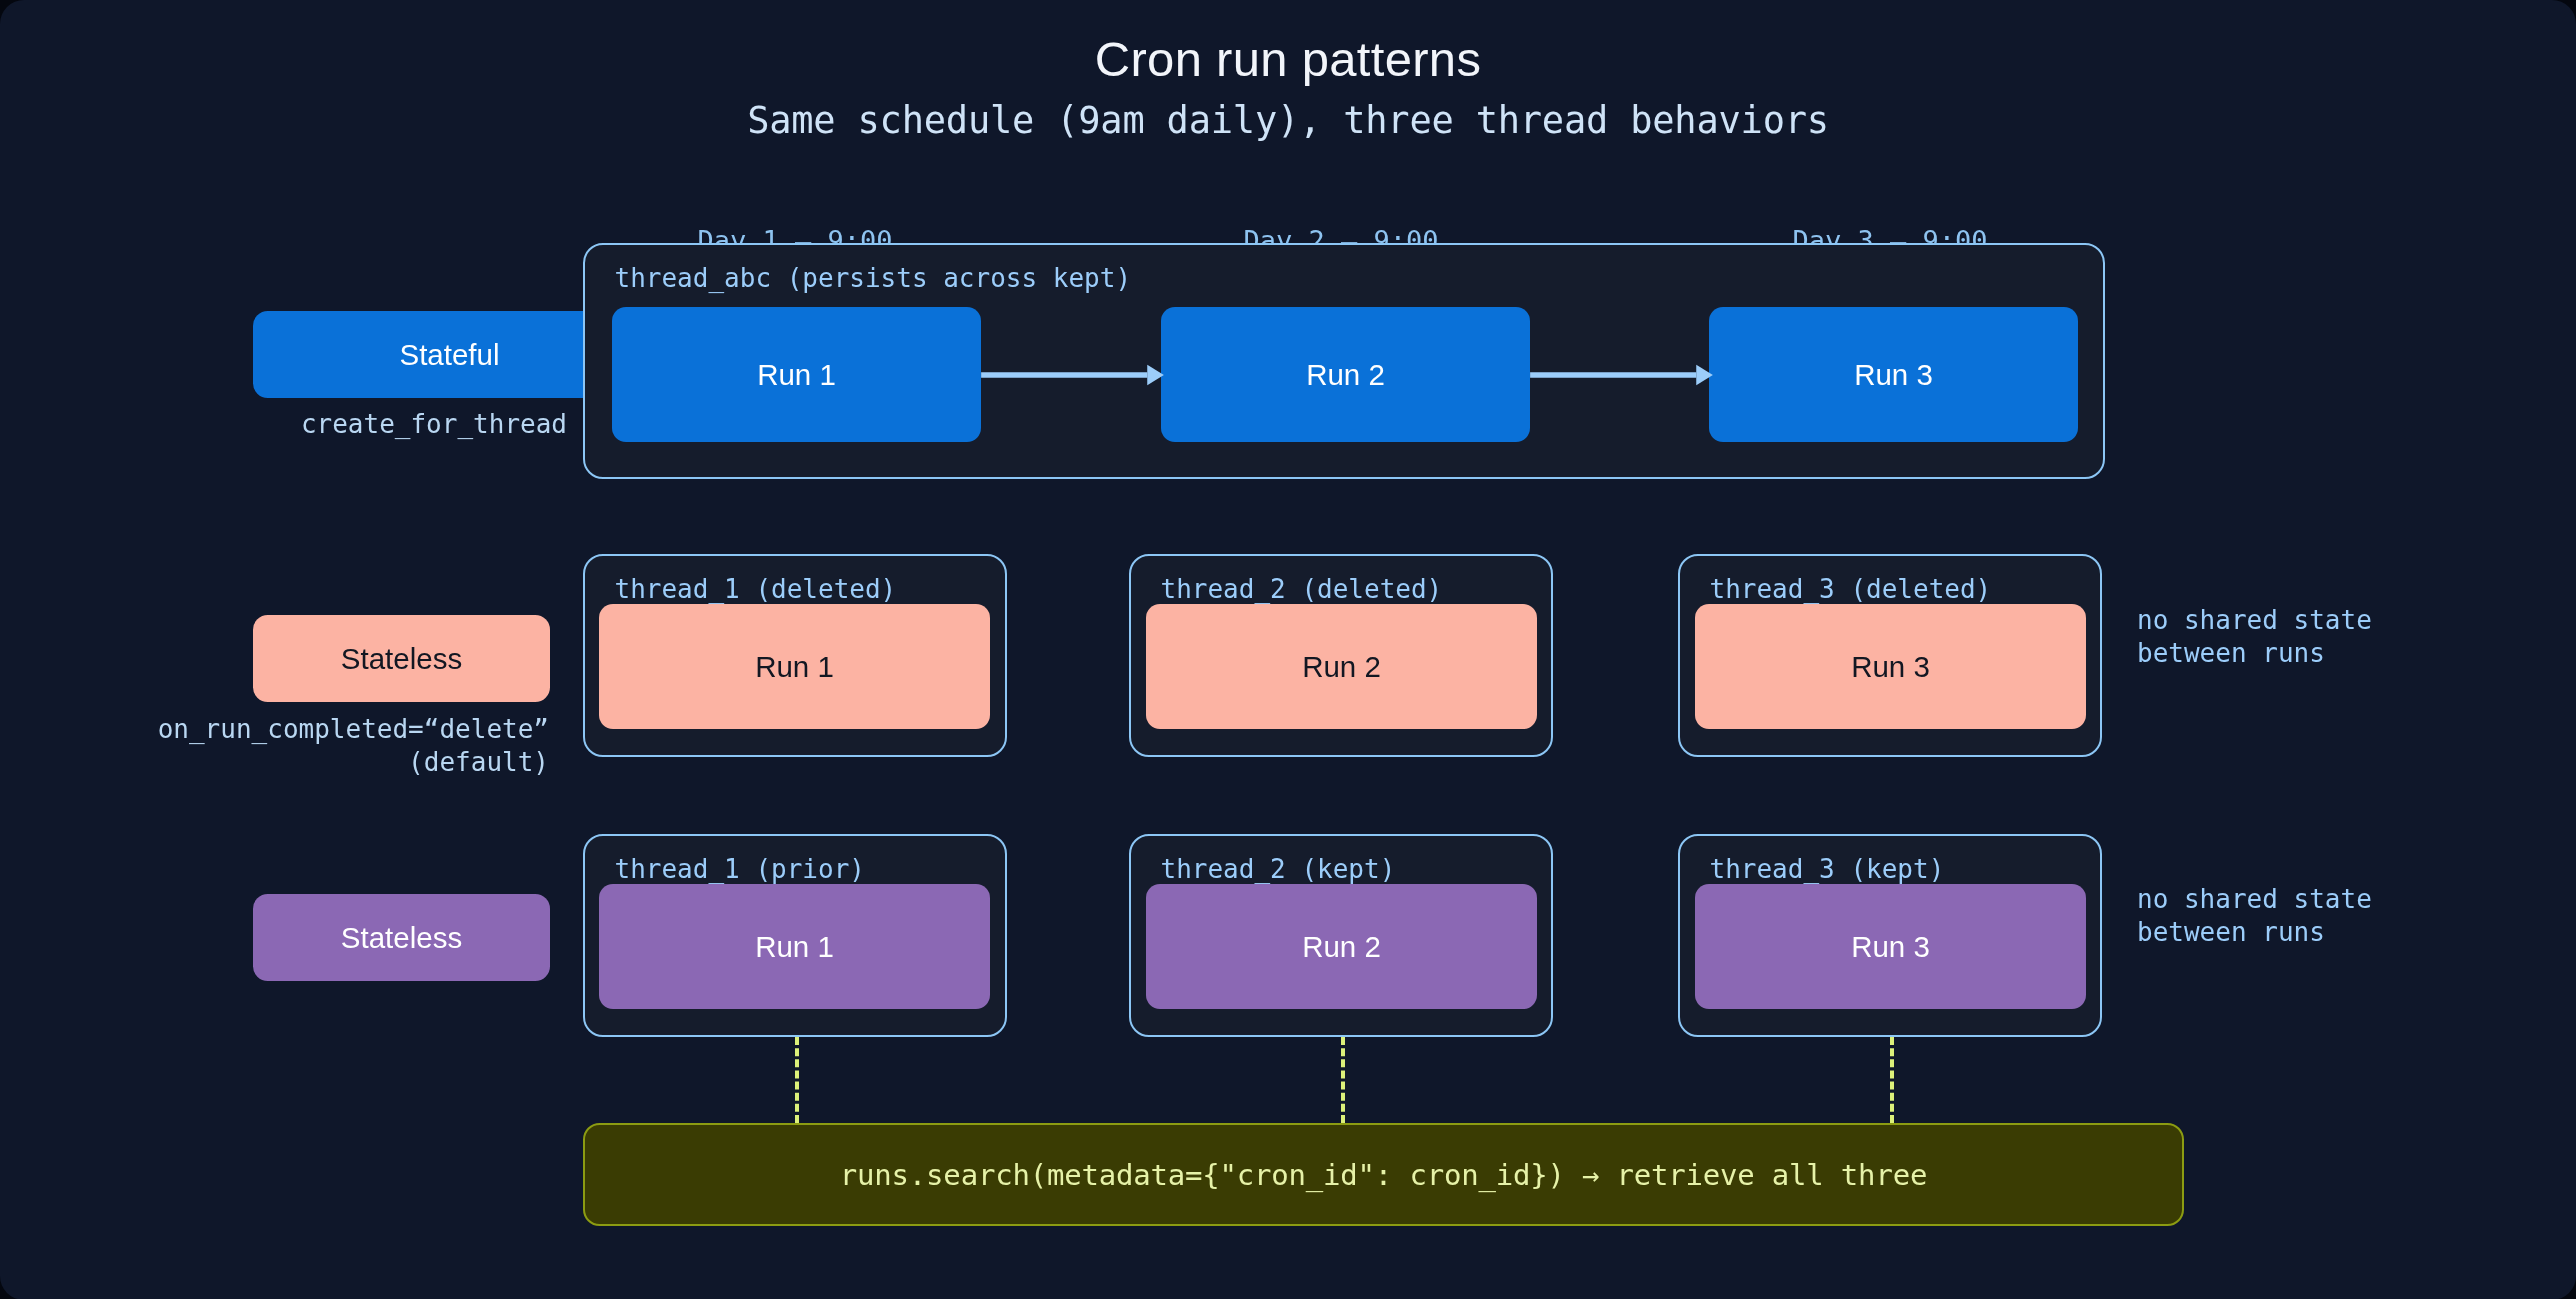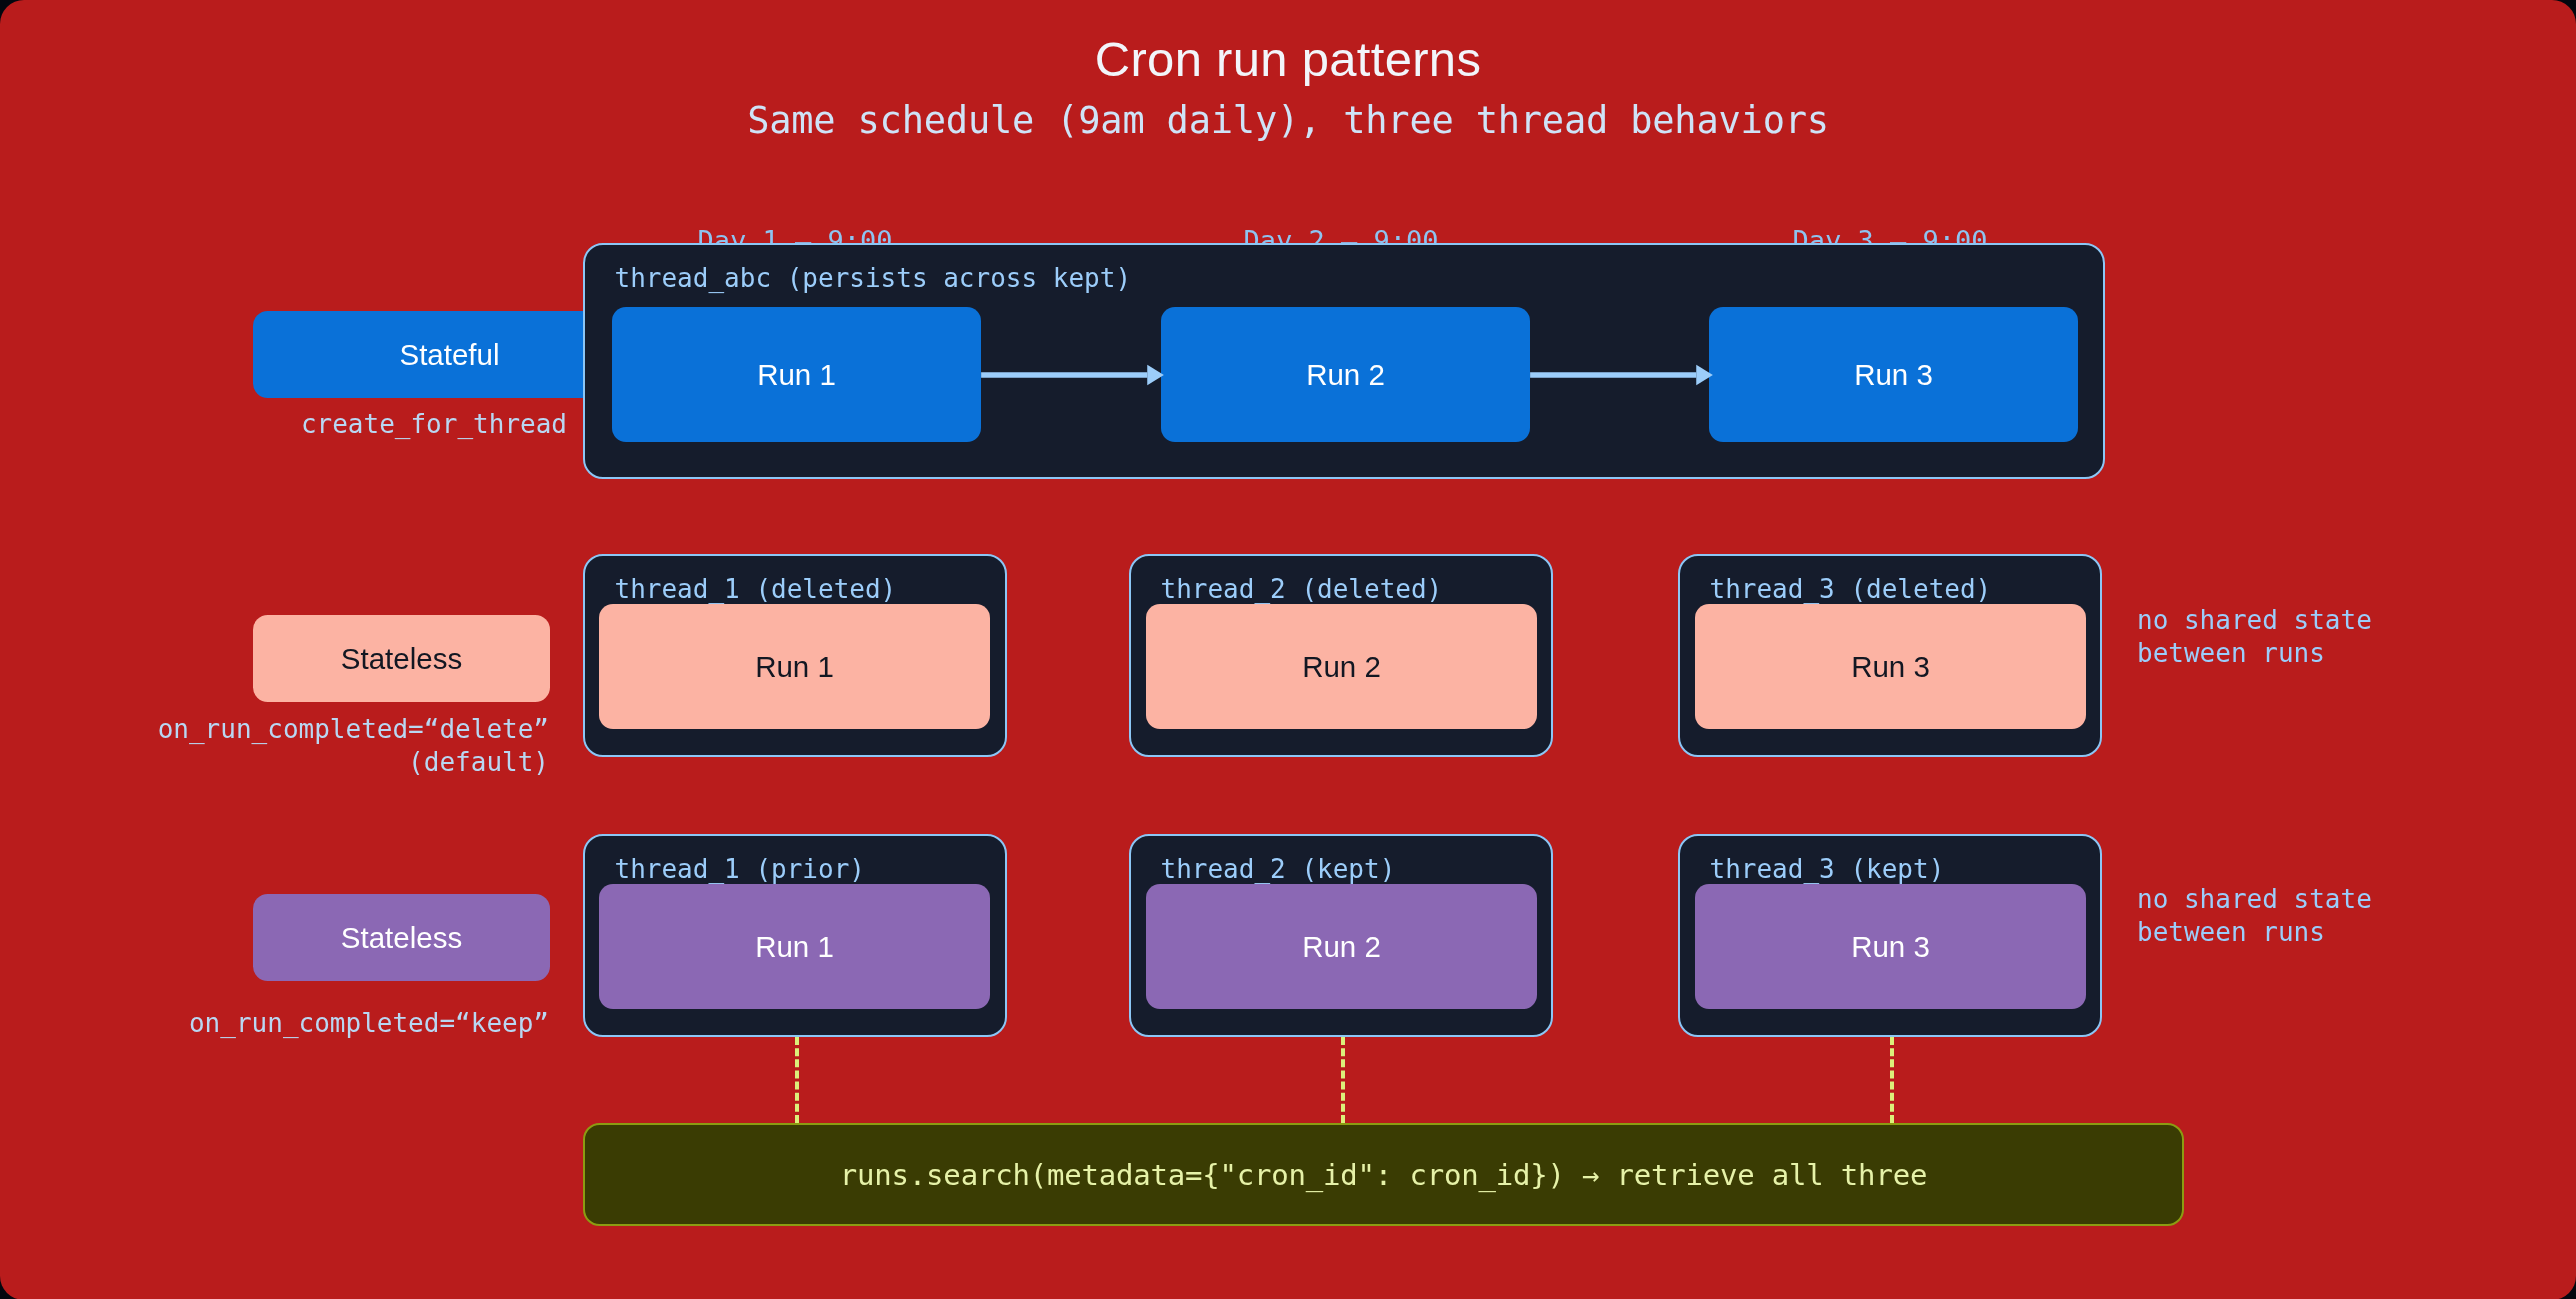--- a/index.html
+++ b/index.html
@@ -11,21 +11,21 @@
     width: 2576px;
     height: 1300px;
     overflow: hidden;
     font-family: "Liberation Sans", sans-serif;
     -webkit-font-smoothing: antialiased;
   }
   #canvas {
     position: relative;
     width: 2576px;
     height: 1300px;
-    background: #b91c1c;
+    background: #0f172a;
     border-radius: 24px;
     overflow: hidden;
   }
 
   
   #title {
     position: absolute;
     left: 0; top: 31px;
     width: 2576px;
     text-align: center;
@@ -225,21 +225,20 @@
   <div class="run-box salmon" style="left:1695px; top:604px; width:391px; height:125px;">
     <span>Run 3</span>
   </div>
 
   <div class="side-note" style="top: 604px; white-space: pre-line;">no shared state
 between runs</div>
 
   <div class="pill purple" style="left:253px; top:894px;">
     <span>Stateless</span>
   </div>
-  <div class="pill-caption" style="left: 70px; top: 1007px; white-space: pre-line;">on_run_completed=“keep”</div>
 
   <div class="thread-box" style="left:583px; top:834px; width:424px; height:203px;">
     <div class="thread-label">thread_1 (prior)</div>
   </div>
   <div class="run-box purple" style="left:599px; top:884px; width:391px; height:125px;">
     <span>Run 1</span>
   </div>
 
   <div class="thread-box" style="left:1129px; top:834px; width:424px; height:203px;">
     <div class="thread-label">thread_2 (kept)</div>

